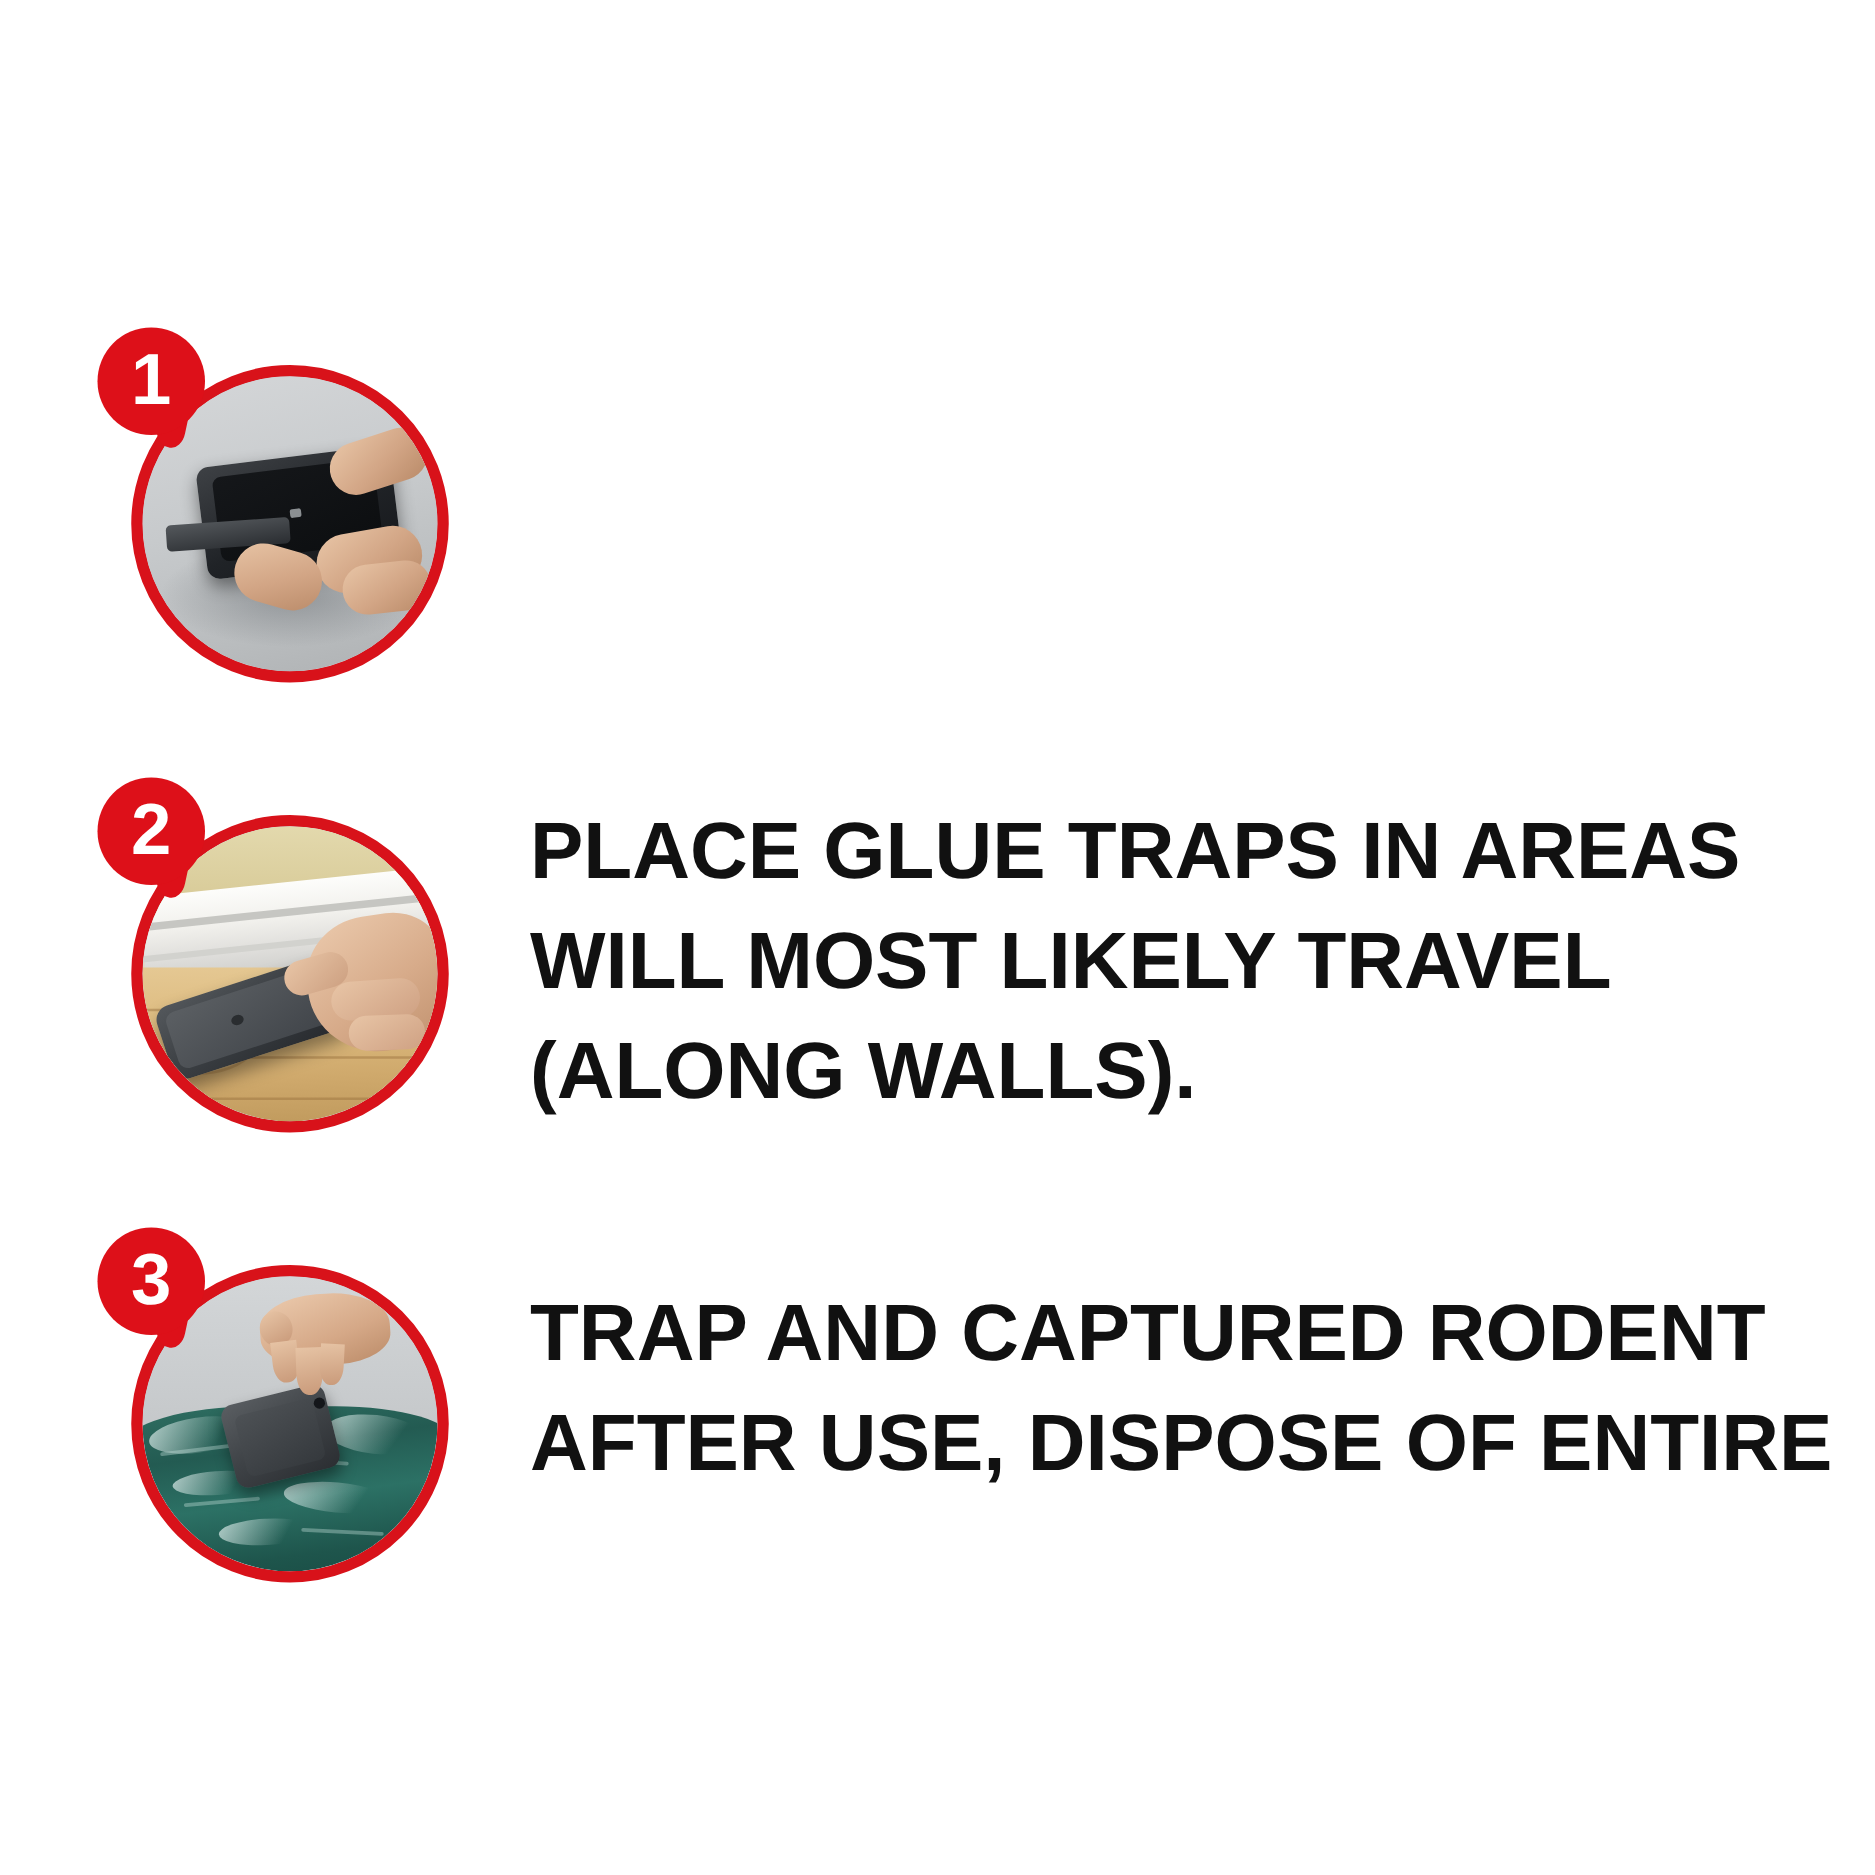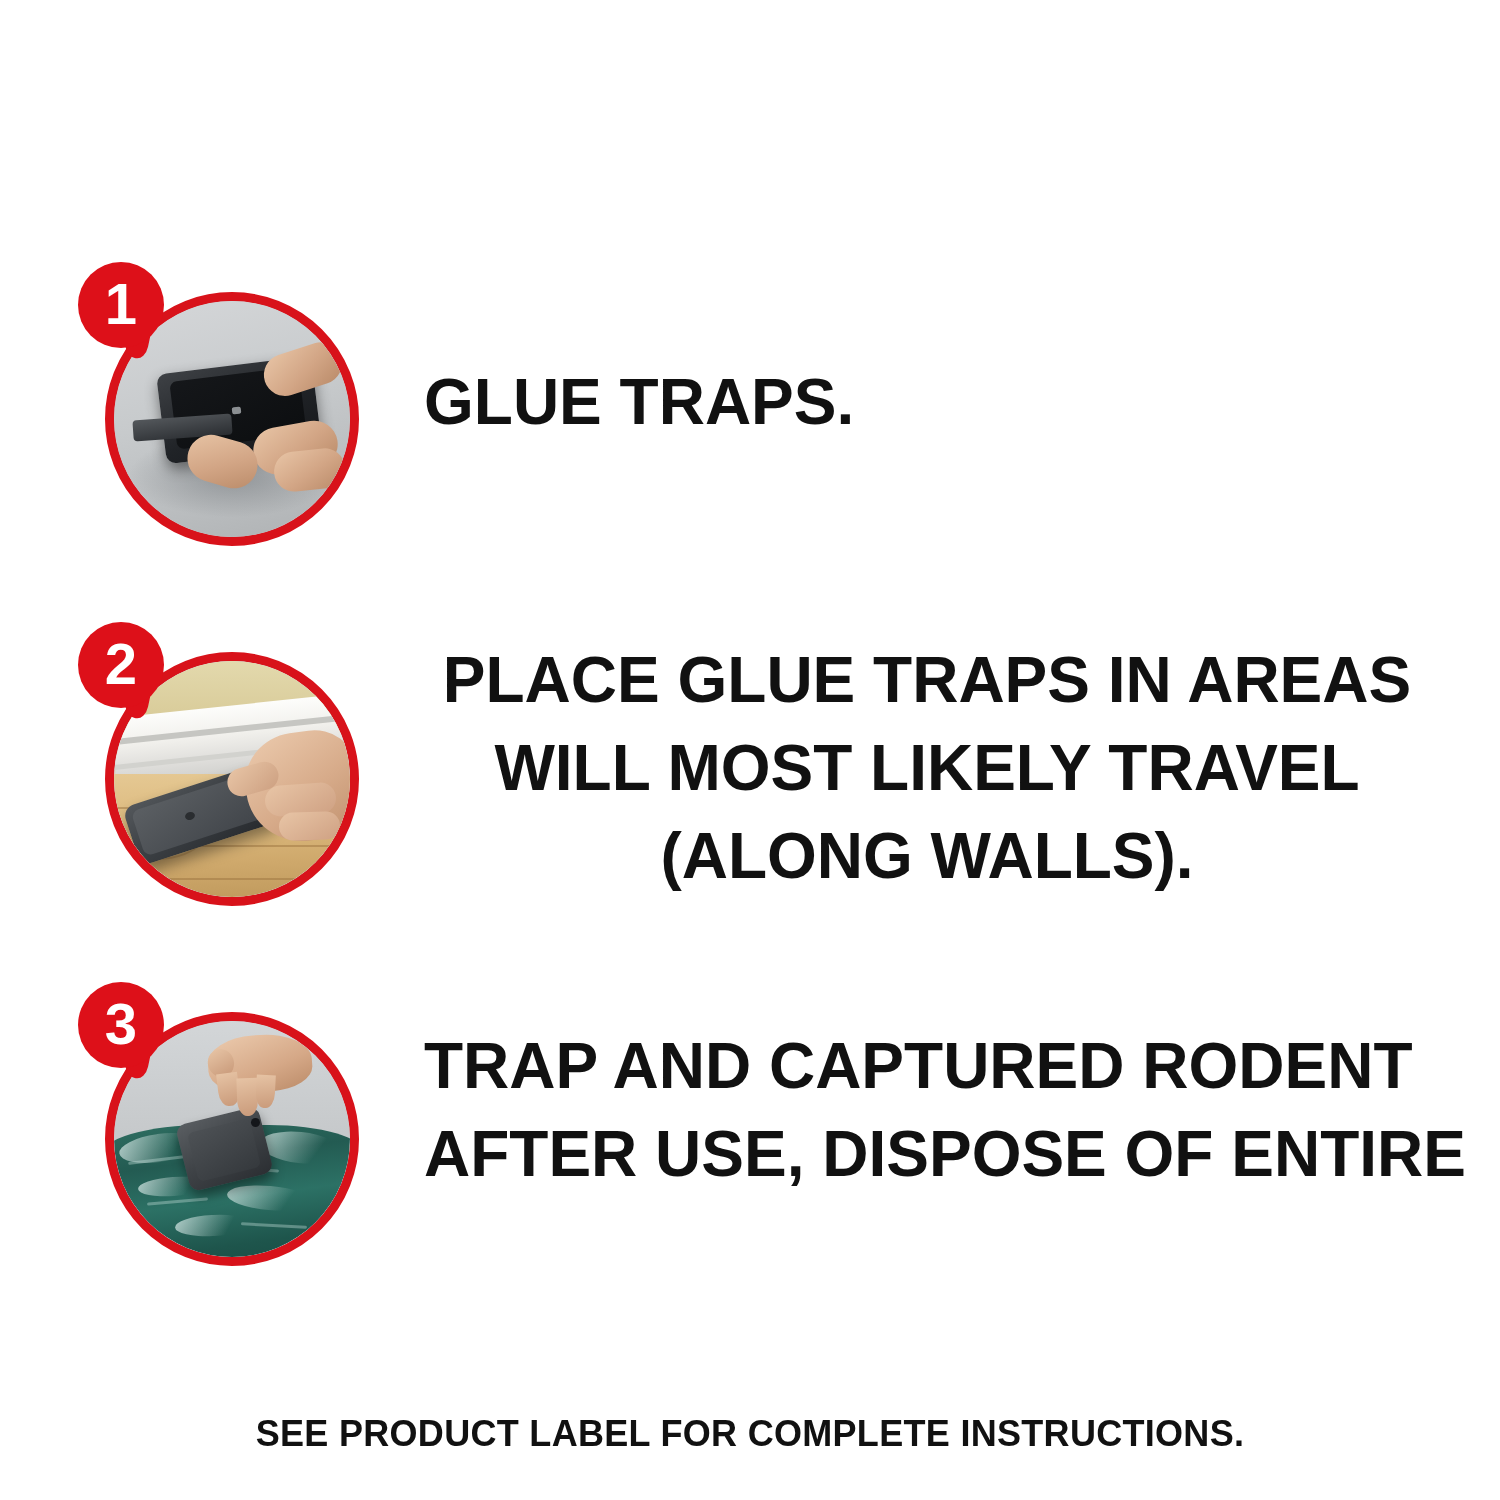--- a/index.html
+++ b/index.html
@@ -139,21 +139,21 @@
     font-family: "Liberation Sans Narrow", "Liberation Sans", sans-serif;
     font-weight: 700;
     font-size: 64px;
     line-height: 88px;
     letter-spacing: 0px;
     text-transform: uppercase;
   }
   .step-text .ln { display: block; white-space: nowrap; }
 
   .step-1 .step-text { padding-top: 112px; }
-  .step-2 .step-text { padding-top: 30px; text-align: center; }
+  .step-2 .step-text { padding-top: 30px; }
   .step-3 .step-text { padding-top: 56px; }
 
   
   .footer {
     position: absolute;
     left: 0; right: 0;
     top: 1414px;
     text-align: center;
     color: #111111;
     font-family: "Liberation Sans Narrow", "Liberation Sans", sans-serif;
@@ -314,21 +314,20 @@
             </div>
           </div>
         </div>
         <div class="badge">
           <div class="badge-tail"></div>
           <div class="badge-circle"></div>
           <div class="badge-num">1</div>
         </div>
       </div>
       <div class="step-text">
-        <span class="ln">GLUE TRAPS.</span>
       </div>
     </div>
 
     <div class="step step-2">
       <div class="step-figure">
         <div class="circle">
           <div class="circle-inner">
             <div class="ph2">
               <div class="wall"></div>
               <div class="base"></div>
@@ -397,15 +396,14 @@
         </div>
       </div>
       <div class="step-text">
         <span class="ln">TRAP AND CAPTURED RODENT</span>
         <span class="ln">AFTER USE, DISPOSE OF ENTIRE</span>
       </div>
     </div>
 
   </div>
 
-  <div class="footer">SEE PRODUCT LABEL FOR COMPLETE INSTRUCTIONS.</div>
 
 </div>
 
 </body></html>

